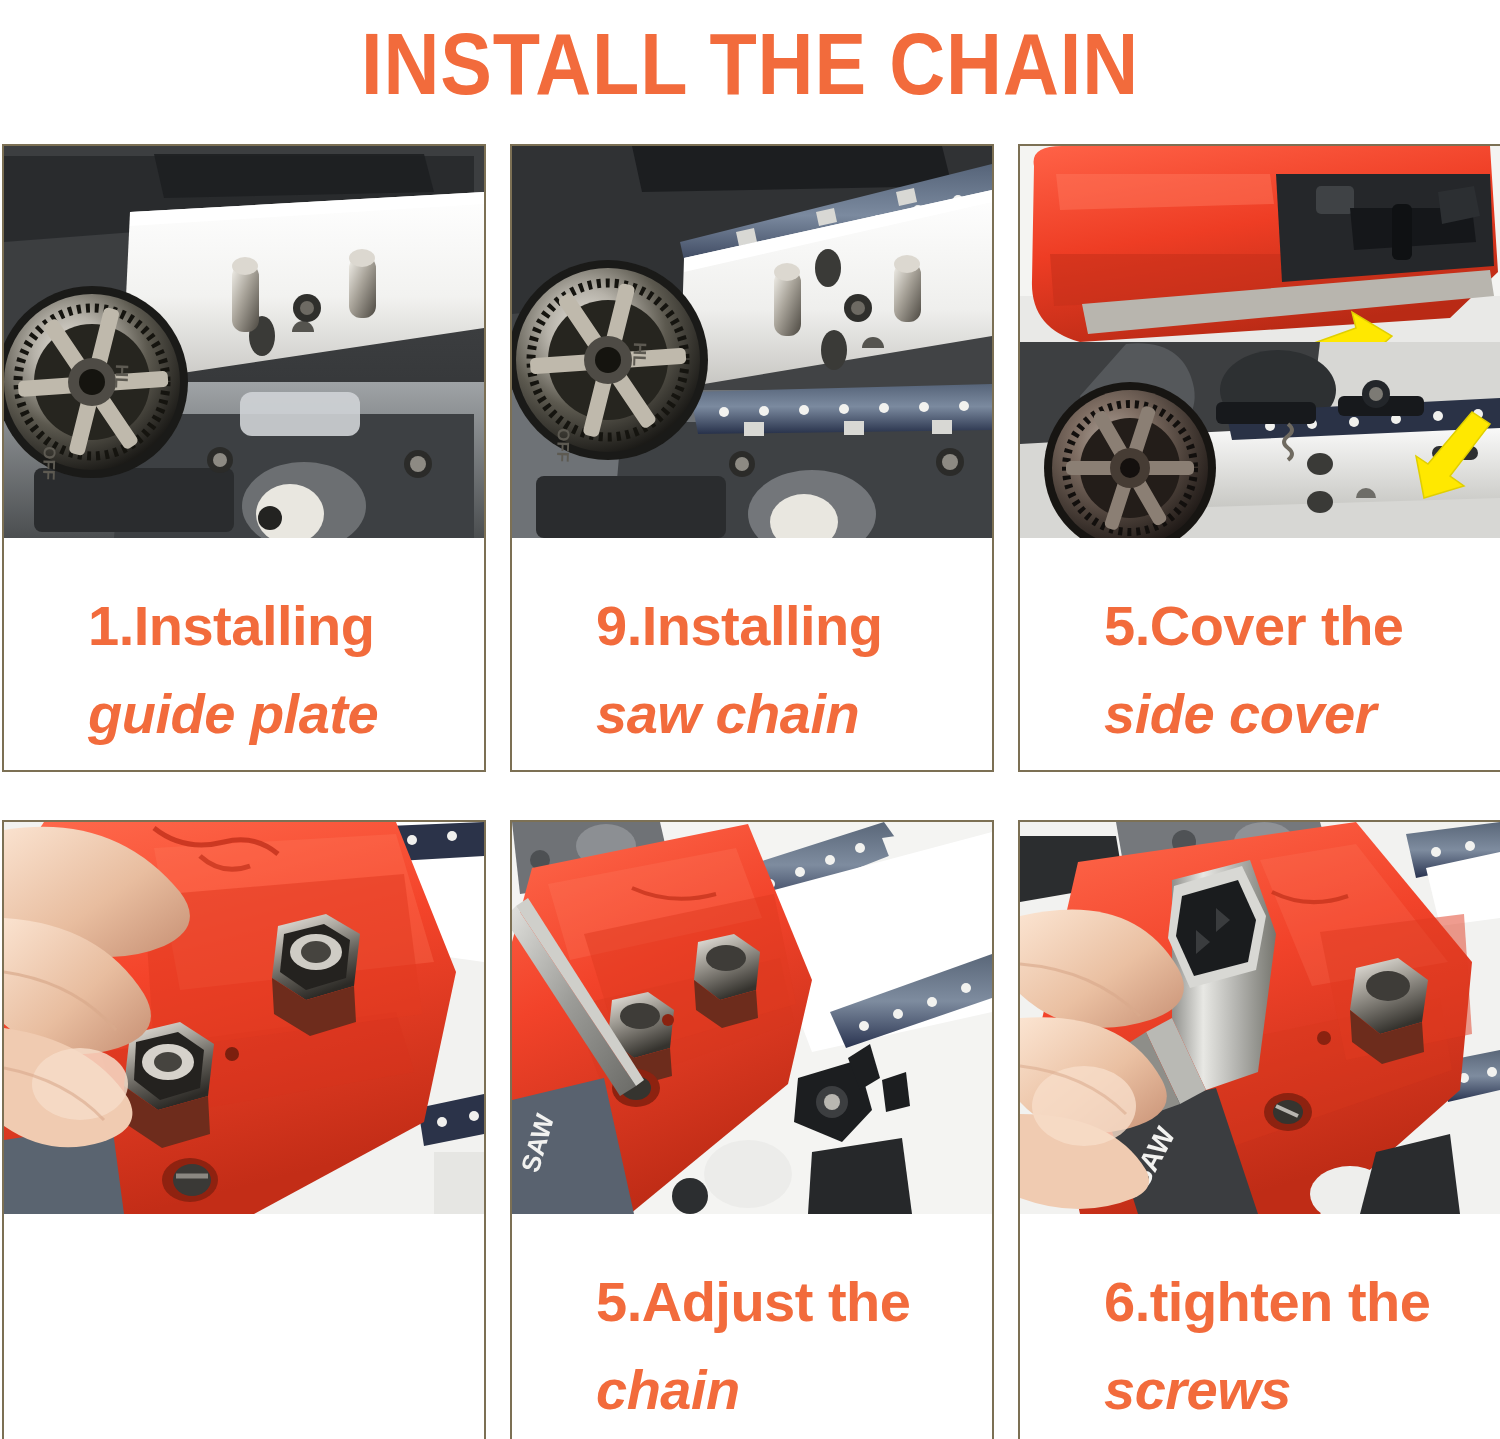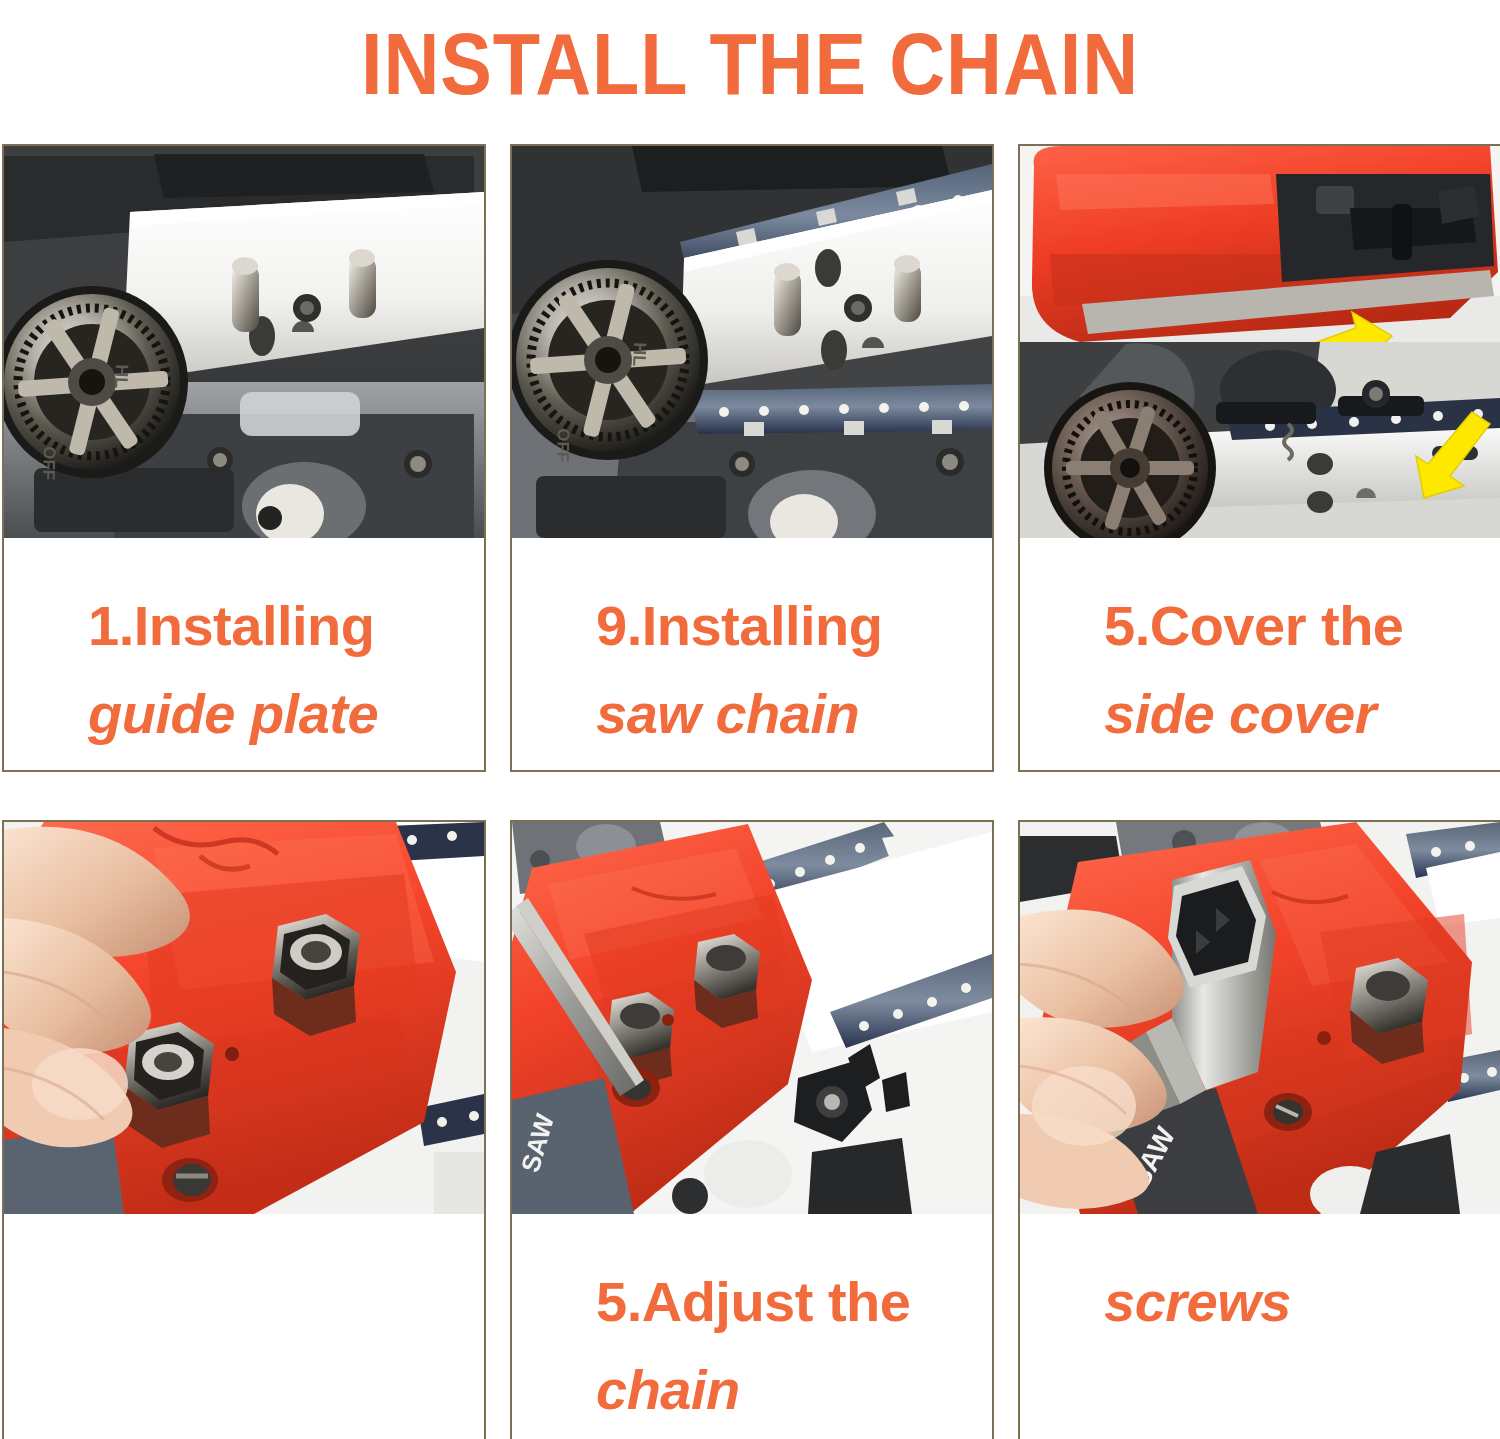--- a/index.html
+++ b/index.html
@@ -635,18 +635,19 @@
           <path d="M0 292 q92 0 126 56 q10 18 -12 28 q-54 22 -114 0 Z" fill="#f0cbb1"></path>
           <ellipse cx="64" cy="284" rx="52" ry="40" fill="#f8ddc9" opacity="0.8"></ellipse>
           <path d="M0 142 q74 6 120 52" stroke="#d8a98c" stroke-width="3" fill="none" opacity="0.65"></path>
           <path d="M0 244 q66 8 106 48" stroke="#d8a98c" stroke-width="3" fill="none" opacity="0.55"></path>
 
           <ellipse cx="330" cy="372" rx="40" ry="28" fill="#eeeeec"></ellipse>
           <path d="M356 330 L430 312 L440 392 H340 Z" fill="#2a2c2e"></path>
         </svg>
       </div>
       <div class="caption">
+        <span>6.tighten the</span>
         <span class="l2">screws</span>
       </div>
     </div>
 
   </div>
 </div>
 
 </body></html>

